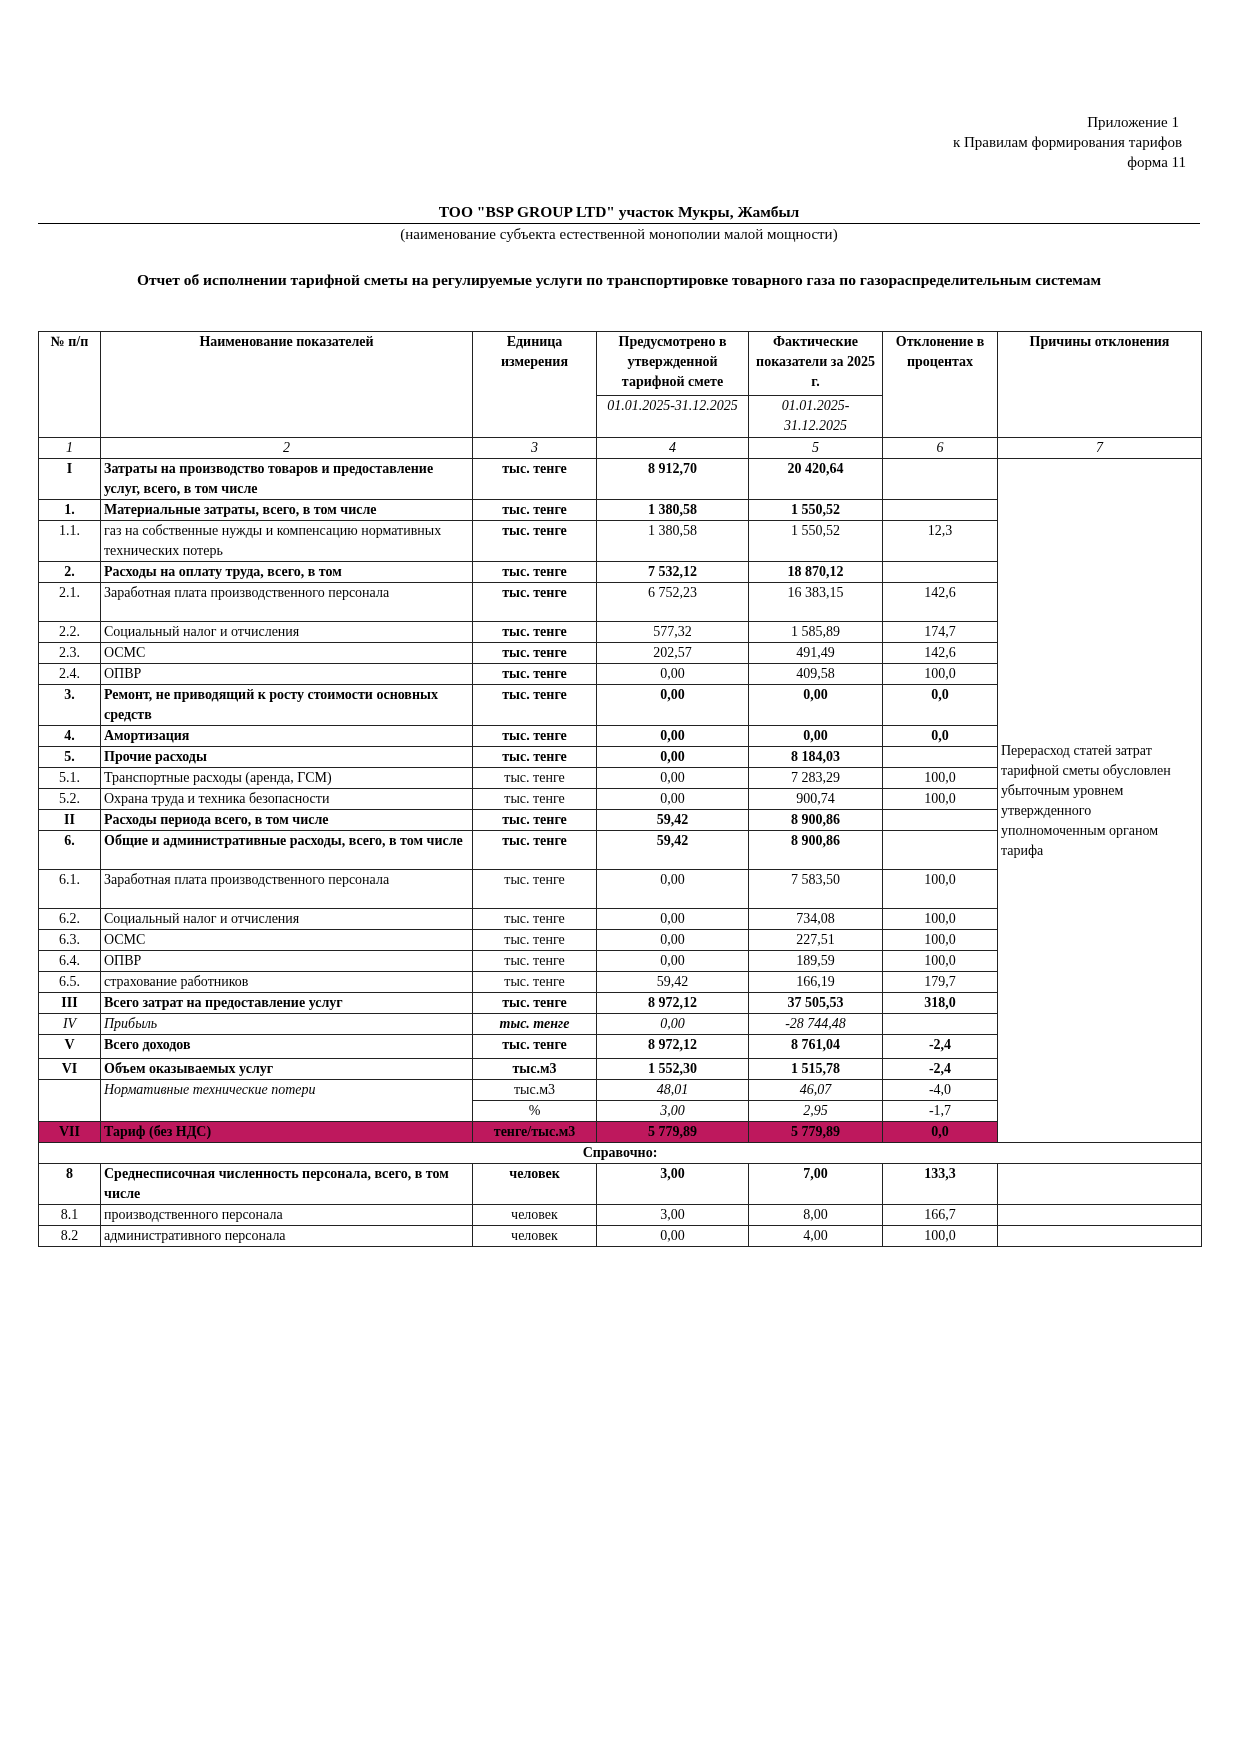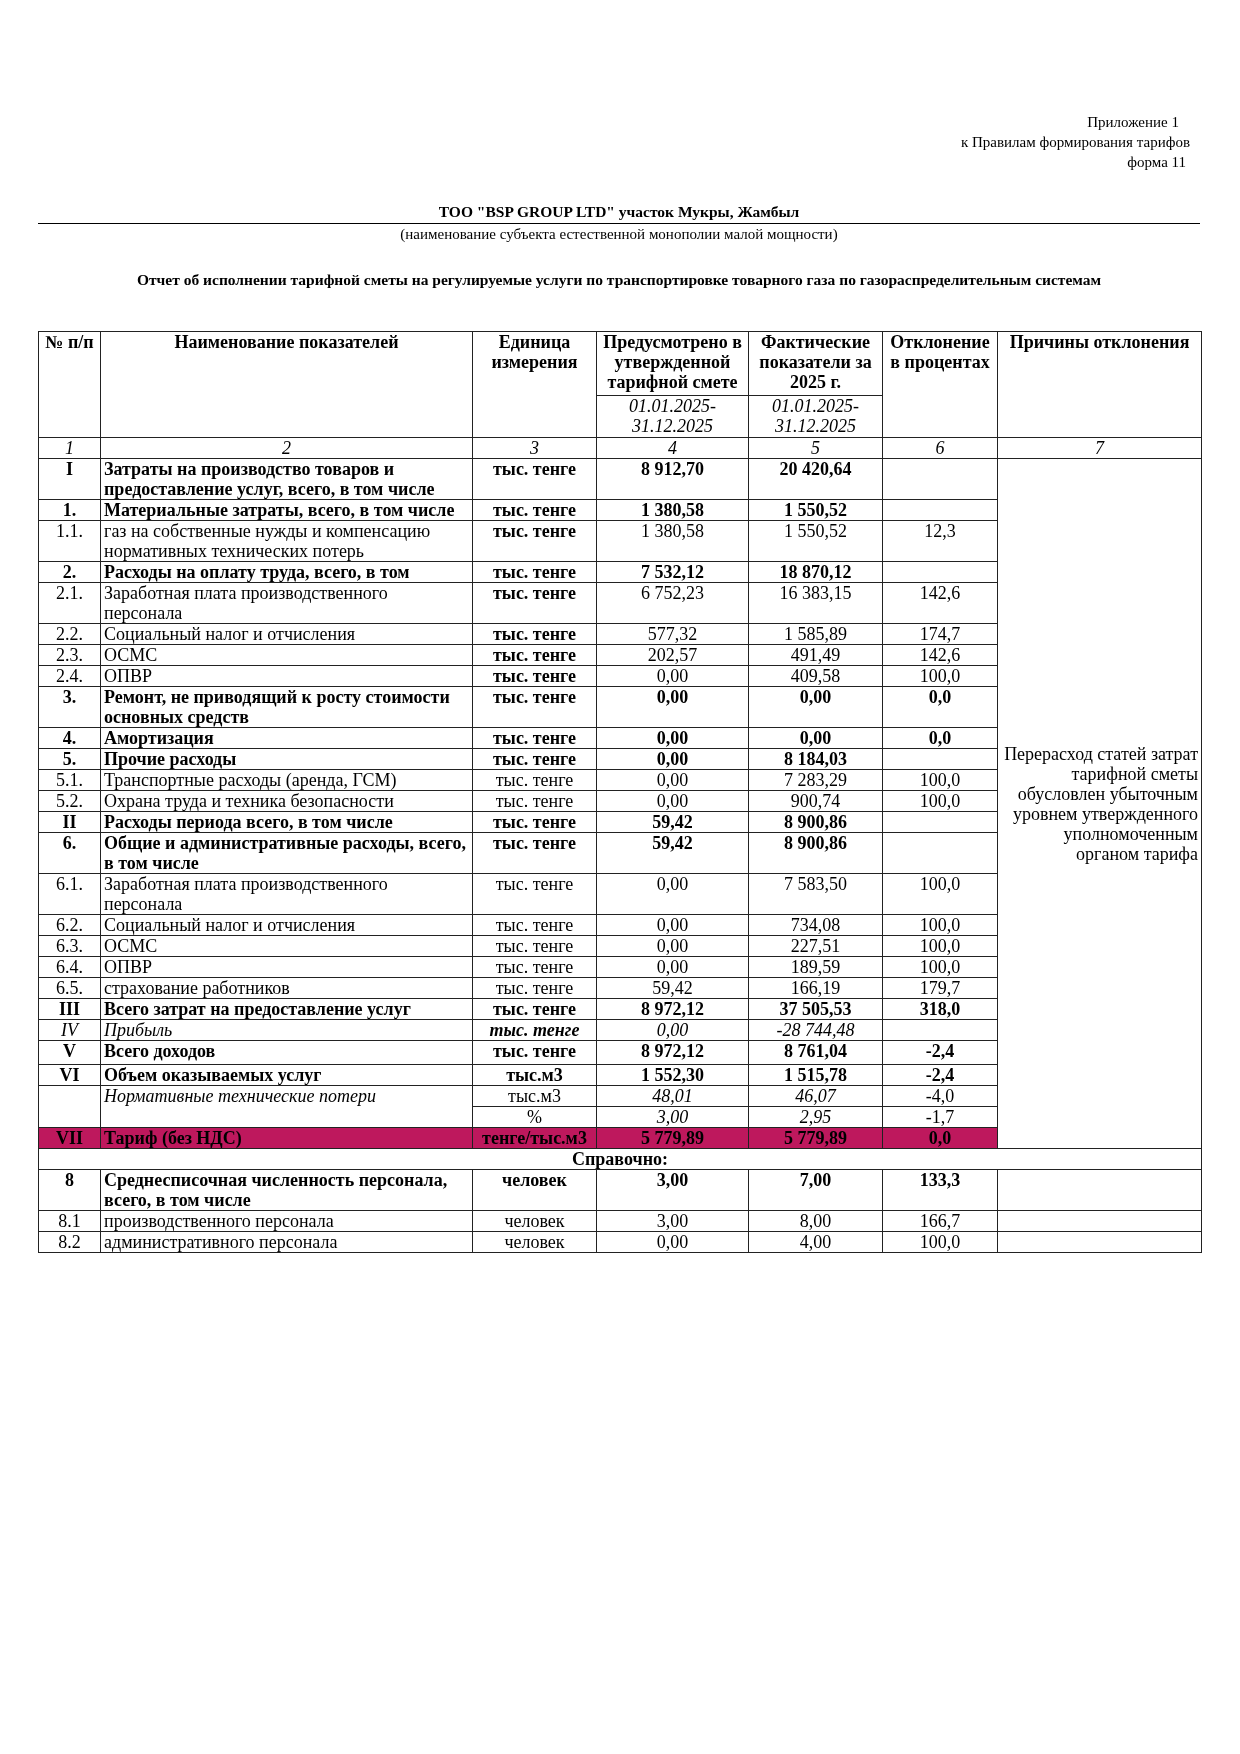--- a/index.html
+++ b/index.html
@@ -7,51 +7,51 @@
     width: 1240px; height: 1754px; position: relative;
     font-family: "Liberation Serif", "DejaVu Serif", serif;
     color: #000;
   }
   .appendix {
     position: absolute; right: 45px; top: 112px;
     text-align: right; font-size: 15px; line-height: 20px;
   }
   .appendix div { white-space: nowrap; }
   .appendix .l1 { margin-right: 16px; }
-  .appendix .l2 { margin-right: 5px; }
+  .appendix .l2 { margin-right: 13px; }
   .appendix .l3 { margin-right: 9px; }
   .entity {
     position: absolute; left: 38px; width: 1162px; top: 202px;
     text-align: center; font-weight: bold; font-size: 15.5px;
     border-bottom: 1.5px solid #000; line-height: 20px; height: 21px;
   }
   .entity-sub {
     position: absolute; left: 38px; width: 1162px; top: 224px;
     text-align: center; font-size: 15px; line-height: 20px;
   }
   .report-title {
     position: absolute; left: 38px; width: 1162px; top: 268px;
     text-align: center; font-weight: bold; font-size: 15.5px; line-height: 23px;
   }
   table.main {
     position: absolute; left: 38px; top: 331px; width: 1163px;
     border-collapse: collapse; table-layout: fixed;
-    font-size: 18px;
+    font-size: 14px;
   }
   table.main td {
     border: 1.5px solid #222; padding: 0 3px; vertical-align: top;
     line-height: 20px; overflow: hidden;
   }
   .c { text-align: center; }
   .b { font-weight: bold; }
   .i { font-style: italic; }
   .hdr td { font-weight: bold; text-align: center; }
   .hdr td.i { font-weight: normal; font-style: italic; }
   .gray td { background: #be185d; }
-  .reason { vertical-align: middle !important; text-align: right; background: #fff !important; }
+  .reason { vertical-align: middle !important; text-align: left; background: #fff !important; }
 </style>
 </head>
 <body>
 
 <div class="appendix">
   <div class="l1">Приложение 1</div>
   <div class="l2">к Правилам формирования тарифов</div>
   <div class="l3">форма 11</div>
 </div>
 

